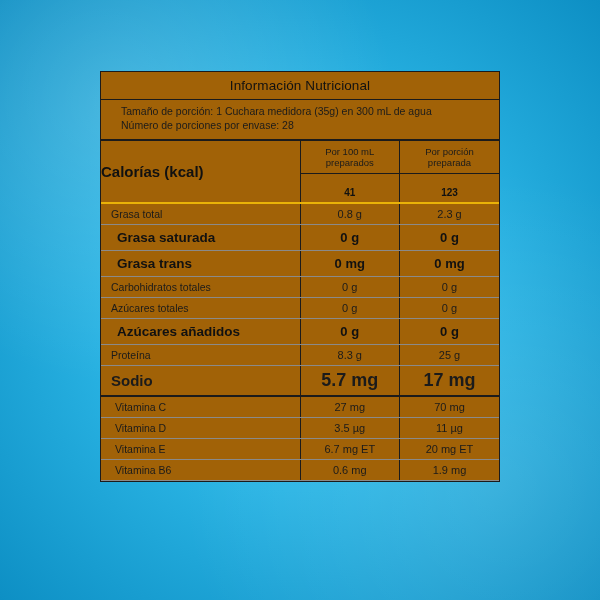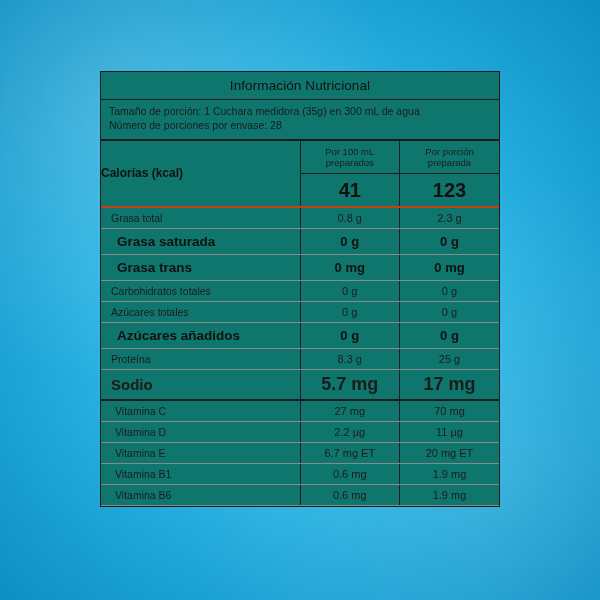--- a/index.html
+++ b/index.html
@@ -18,34 +18,34 @@
     inset: 0;
     background:
       radial-gradient(circle at 20% 18%, rgba(255,255,255,0.18) 0%, rgba(255,255,255,0) 40%),
       radial-gradient(circle at 82% 80%, rgba(255,255,255,0.12) 0%, rgba(255,255,255,0) 45%);
   }
   .panel {
     position: absolute;
     left: 100px;
     top: 71px;
     width: 400px;
-    background: #0f766e;
+    background: #a16207;
     border: 1px solid #1b1b1b;
     box-sizing: border-box;
   }
   .nt-title {
     text-align: center;
     font-size: 13.5px;
     color: #111;
     padding: 6px 0 6px;
     border-bottom: 1px solid #1b1b1b;
     letter-spacing: 0.1px;
   }
   .serving {
-    padding: 5px 8px 6px 8px;
+    padding: 5px 8px 6px 20px;
     border-bottom: 2px solid #1b1b1b;
   }
   .serving div {
     font-size: 10.5px;
     color: #1b1b1b;
     line-height: 1.33;
   }
   table.nt {
     width: 100%;
     border-collapse: collapse;
@@ -53,45 +53,45 @@
   }
   table.nt td {
     padding: 0;
     vertical-align: middle;
   }
   .col-name { width: 50%; }
   .col-a { width: 25%; }
   .col-b { width: 25%; }
 
   .cal-row td {
-    border-bottom: 2px solid #c2410c;
+    border-bottom: 2px solid #eab308;
   }
   .cal-label {
-    font-size: 12px;
+    font-size: 15px;
     font-weight: bold;
     color: #111;
     padding: 10px 0 10px 10px;
     border-right: 1px solid #1b1b1b;
   }
   .hdr-cell {
     text-align: center;
     font-size: 9.5px;
     color: #1b1b1b;
     line-height: 1.2;
     padding: 5px 2px 4px;
     border-right: 1px solid #1b1b1b;
   }
   .hdr-cell.last { border-right: none; }
   .hdr-sub {
     border-top: 1px solid #1b1b1b;
     text-align: center;
-    font-size: 20px;
-    font-weight: bold;
-    color: #111;
-    padding: 5px 2px 4px;
+    font-size: 10px;
+    font-weight: bold;
+    color: #111;
+    padding: 13px 2px 4px;
   }
   .hdr-stack { padding: 0; border-right: 1px solid #1b1b1b; }
   .hdr-stack.last { border-right: none; }
 
   .nt-row td {
     border-bottom: 1px solid #8a8a8a;
   }
   .nt-row.thick td {
     border-bottom: 2px solid #1b1b1b;
   }
@@ -221,34 +221,29 @@
         <td class="val last">17 mg</td>
       </tr>
 
       <tr class="nt-row vit-row">
         <td class="name">Vitamina C</td>
         <td class="val">27 mg</td>
         <td class="val last">70 mg</td>
       </tr>
       <tr class="nt-row vit-row">
         <td class="name">Vitamina D</td>
-        <td class="val">2.2  µg</td>
+        <td class="val">3.5  µg</td>
         <td class="val last">11  µg</td>
       </tr>
       <tr class="nt-row vit-row">
         <td class="name">Vitamina E</td>
         <td class="val">6.7 mg ET</td>
         <td class="val last">20 mg ET</td>
       </tr>
       <tr class="nt-row vit-row">
-        <td class="name">Vitamina B1</td>
-        <td class="val">0.6 mg</td>
-        <td class="val last">1.9 mg</td>
-      </tr>
-      <tr class="nt-row vit-row">
         <td class="name">Vitamina B6</td>
         <td class="val">0.6 mg</td>
         <td class="val last">1.9 mg</td>
       </tr>
     </tbody>
   </table>
 
 </div>
 
 </body></html>

